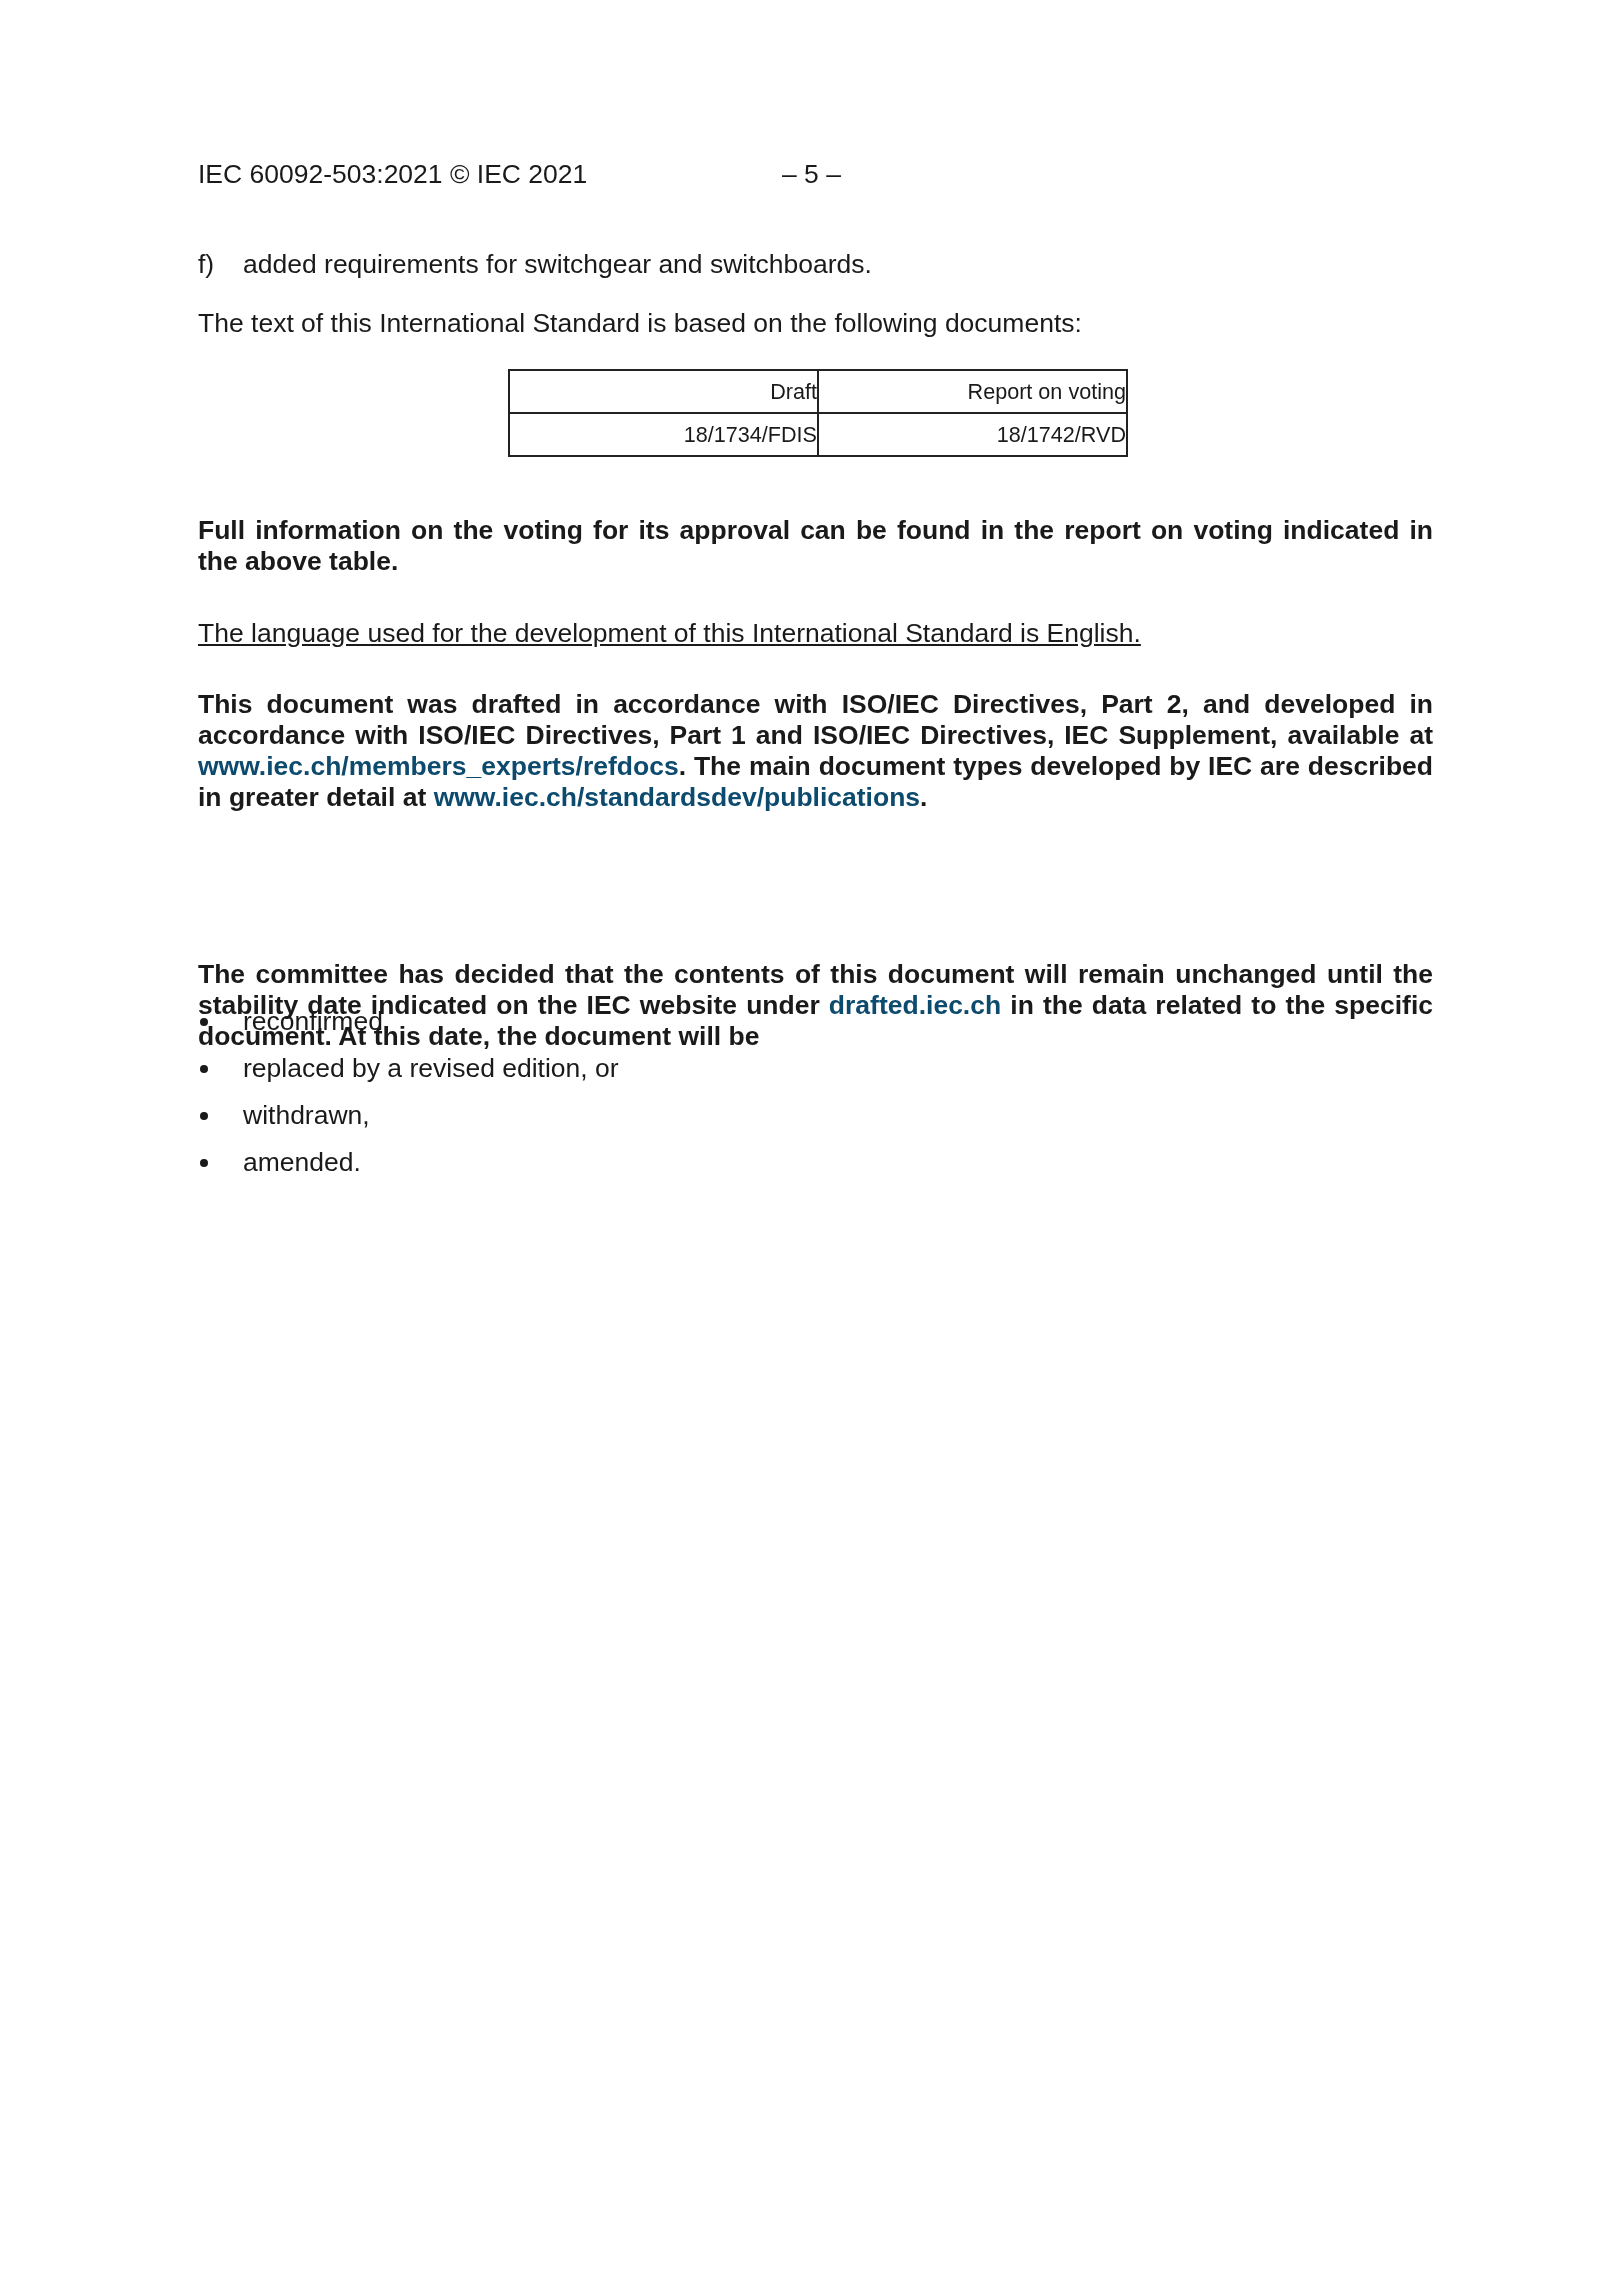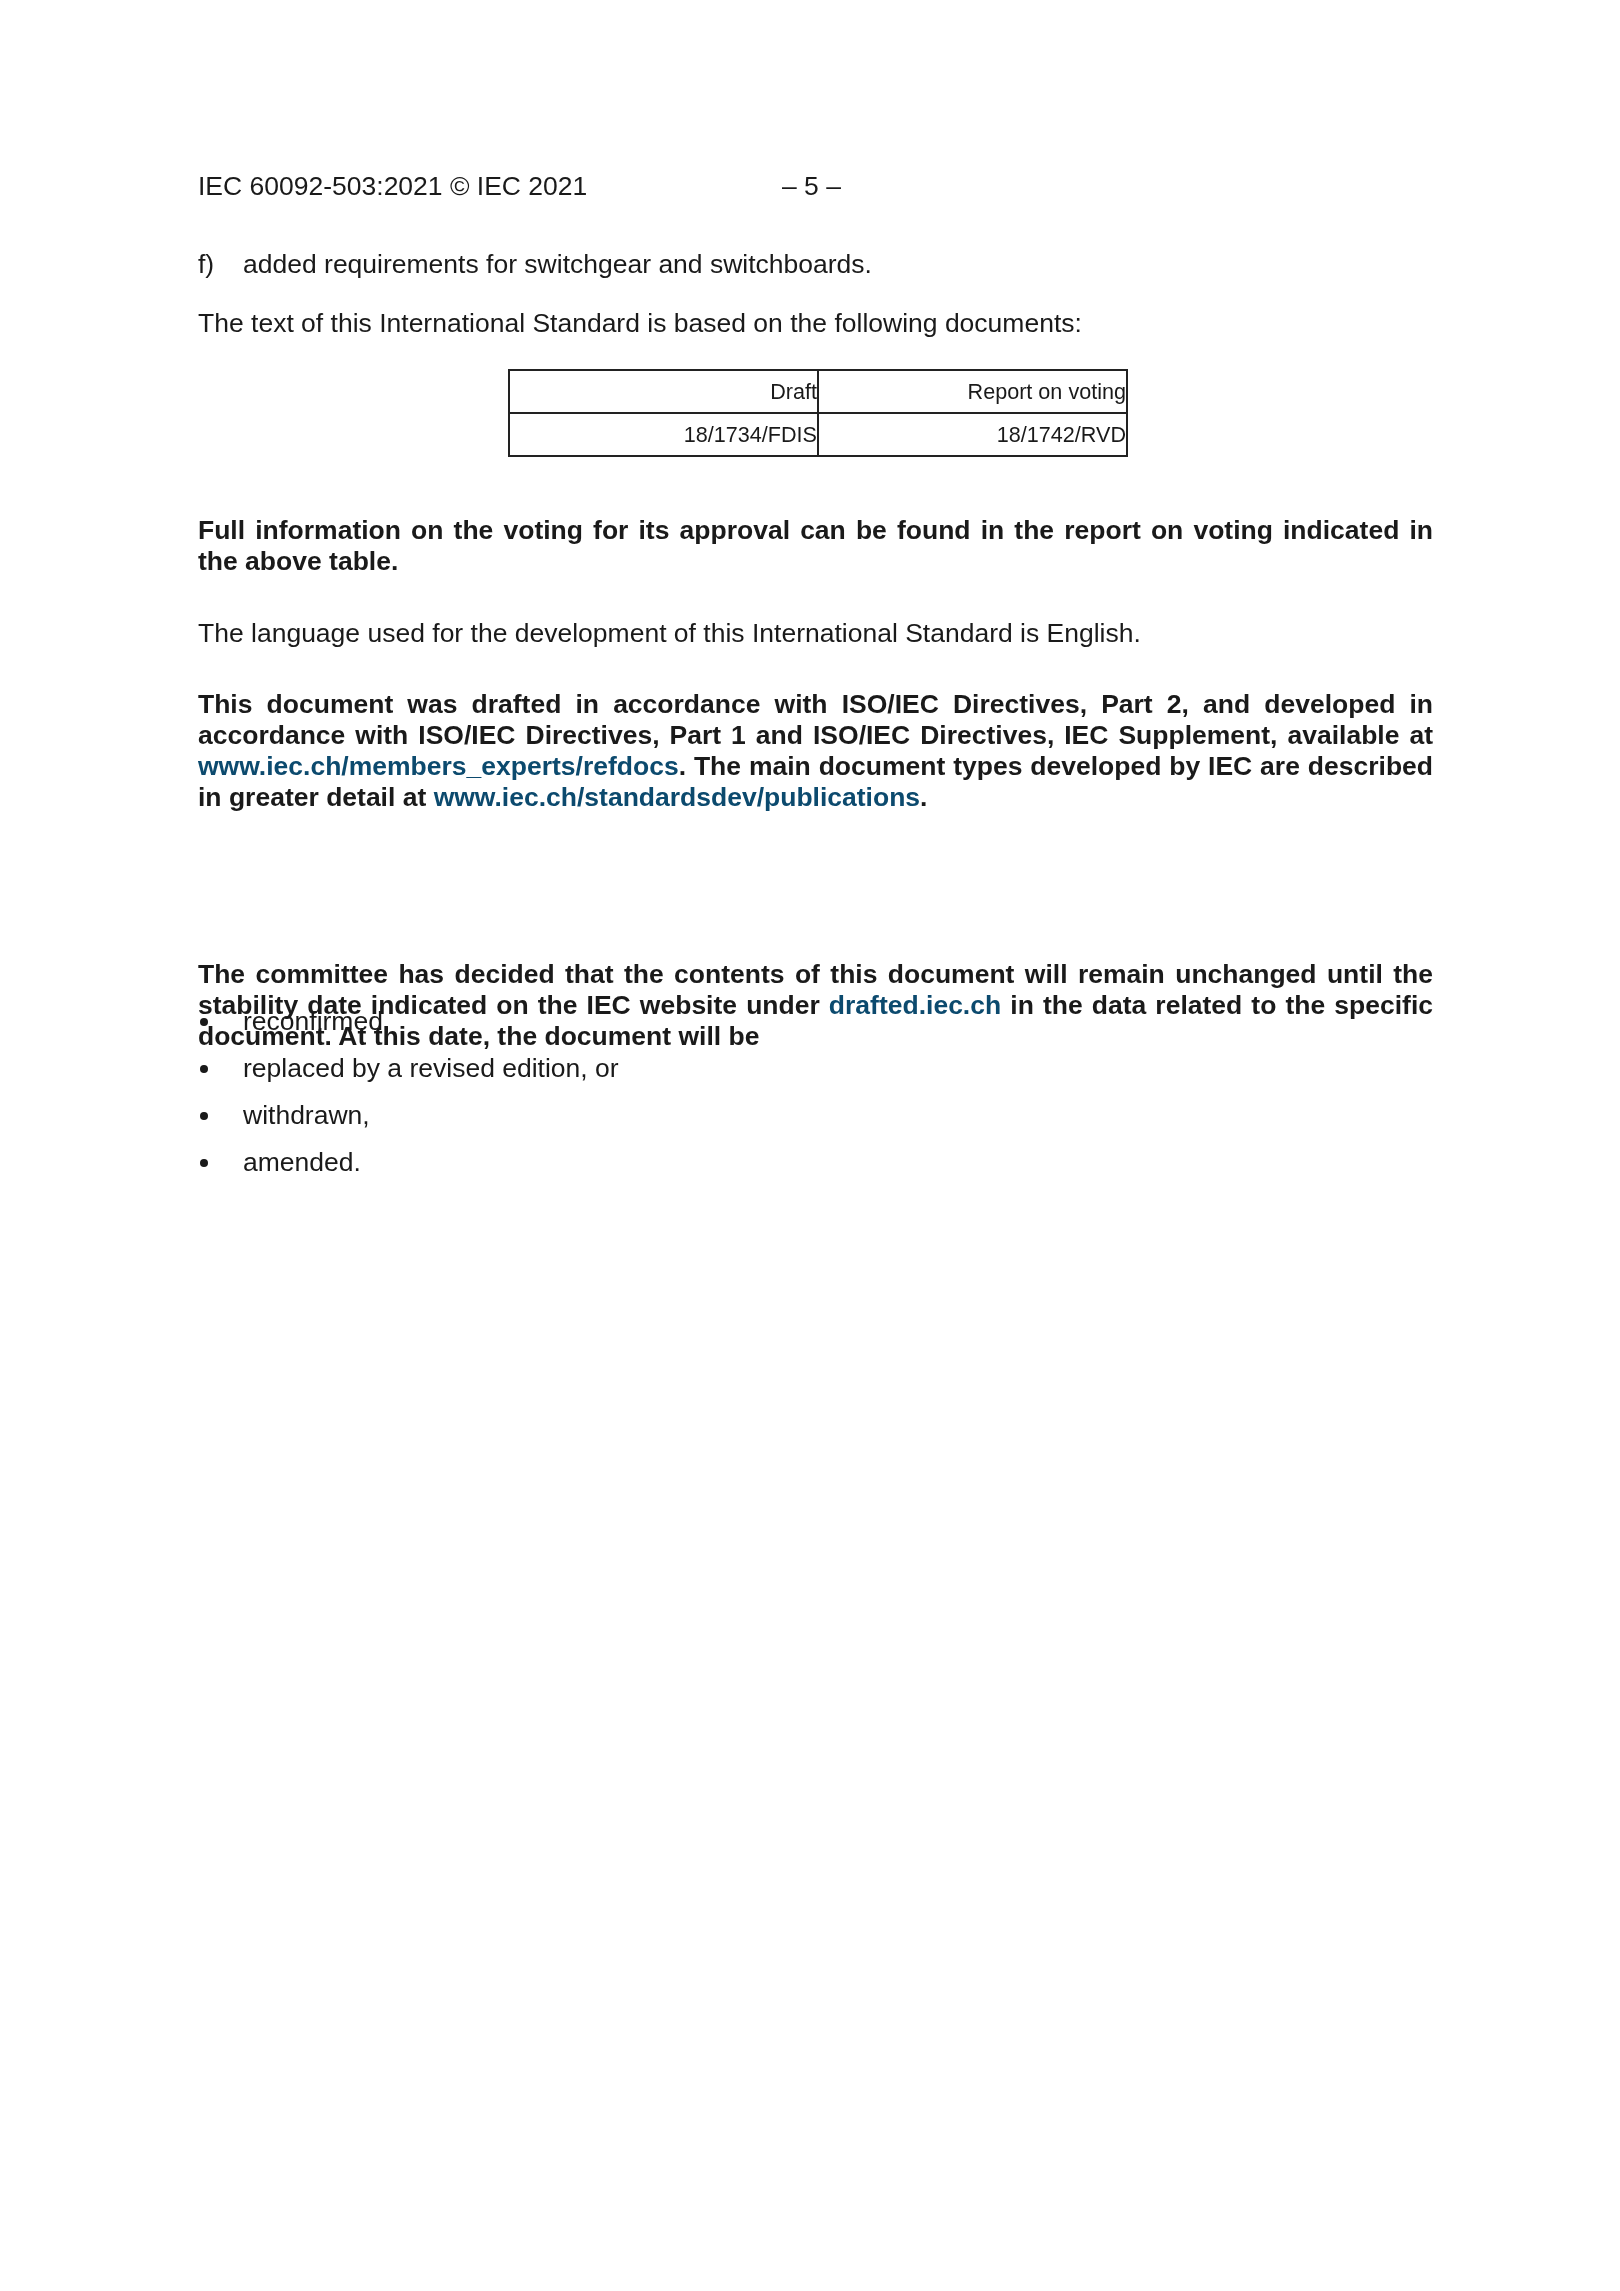--- a/index.html
+++ b/index.html
@@ -1,32 +1,32 @@
 <!DOCTYPE html>
 <html><head>
 <meta charset="utf-8">
 <style>
   html, body { margin: 0; padding: 0; background: #ffffff; }
   body { width: 1620px; height: 2292px; position: relative; overflow: hidden;
          font-family: "Liberation Sans", sans-serif; color: #1a1a1a; }
   .page { position: absolute; left: 0; top: 0; width: 1620px; height: 2292px; }
   .text { font-size: 26.5px; line-height: 31px; }
-  .header { position: absolute; top: 159px; left: 198px; font-size: 26.5px; margin-top: 12px; }
+  .header { position: absolute; top: 159px; left: 198px; font-size: 26.5px; }
   .header .page-num { position: absolute; left: 584px; top: 0; white-space: nowrap; }
   .header .ref { white-space: nowrap; }
   .block { position: absolute; left: 198px; width: 1235px; margin-top: 12px; }
   .justify { text-align: justify; text-align-last: left; font-weight: bold; }
   .item-f { top: 237px; }
   .item-f .label { display: inline-block; width: 45px; }
   .p1 { top: 296px; }
   table.docs { position: absolute; top: 369px; left: 508px; border-collapse: collapse;
                font-size: 21.6px; }
   table.docs td { border: 2px solid #222; width: 307px; height: 41px; text-align: right; padding: 0; }
   .p2 { top: 503px; }
-  .p3 { top: 606px; }
+  .p3 { top: 606px; text-decoration: underline; }
   .p4 { top: 677px; }
   .p5 { top: 844px; }
   .p6 { top: 947px; }
   a.link { color: #0c4a6e; text-decoration: none; }
   em { font-style: italic; }
   ul.bullets { position: absolute; left: 198px; top: 1006px; margin: 0; padding: 0; list-style: none; }
   ul.bullets li { height: 47px; line-height: 31px; font-size: 26.5px; position: relative; padding-left: 45px; }
   ul.bullets li .dot { position: absolute; left: 2px; top: 11.8px; width: 7.8px; height: 7.8px; border-radius: 50%; background: #1a1a1a; }
 </style>
 </head>

